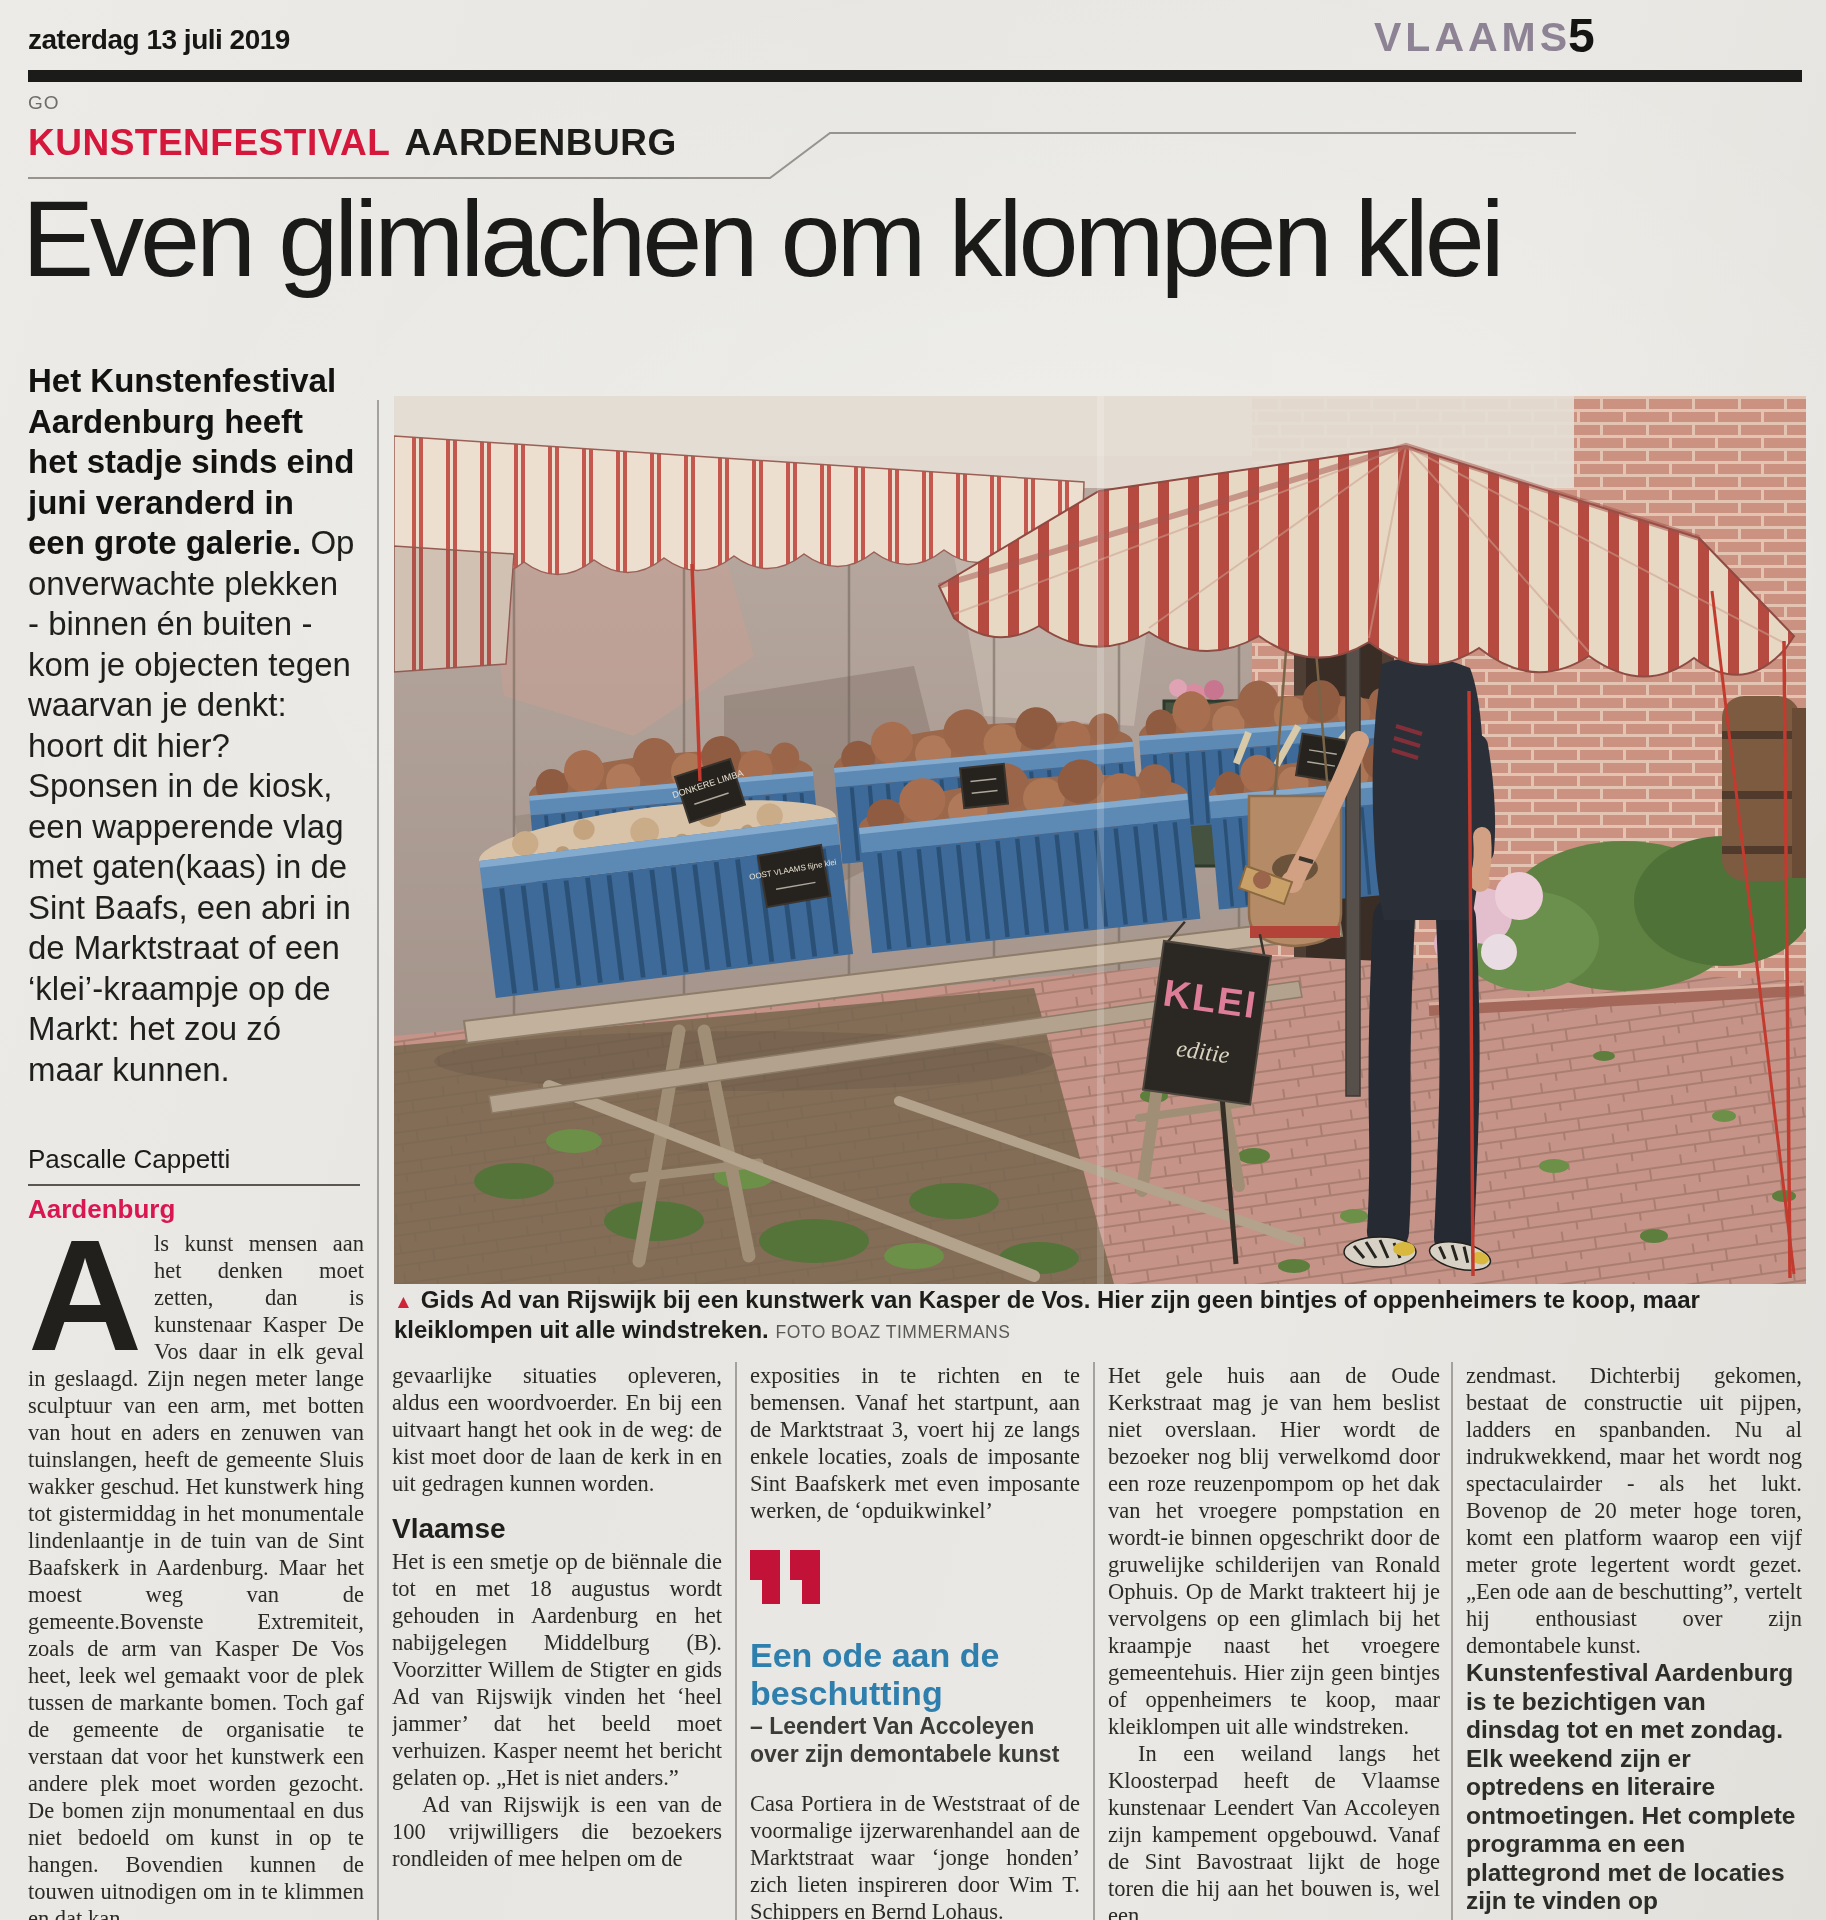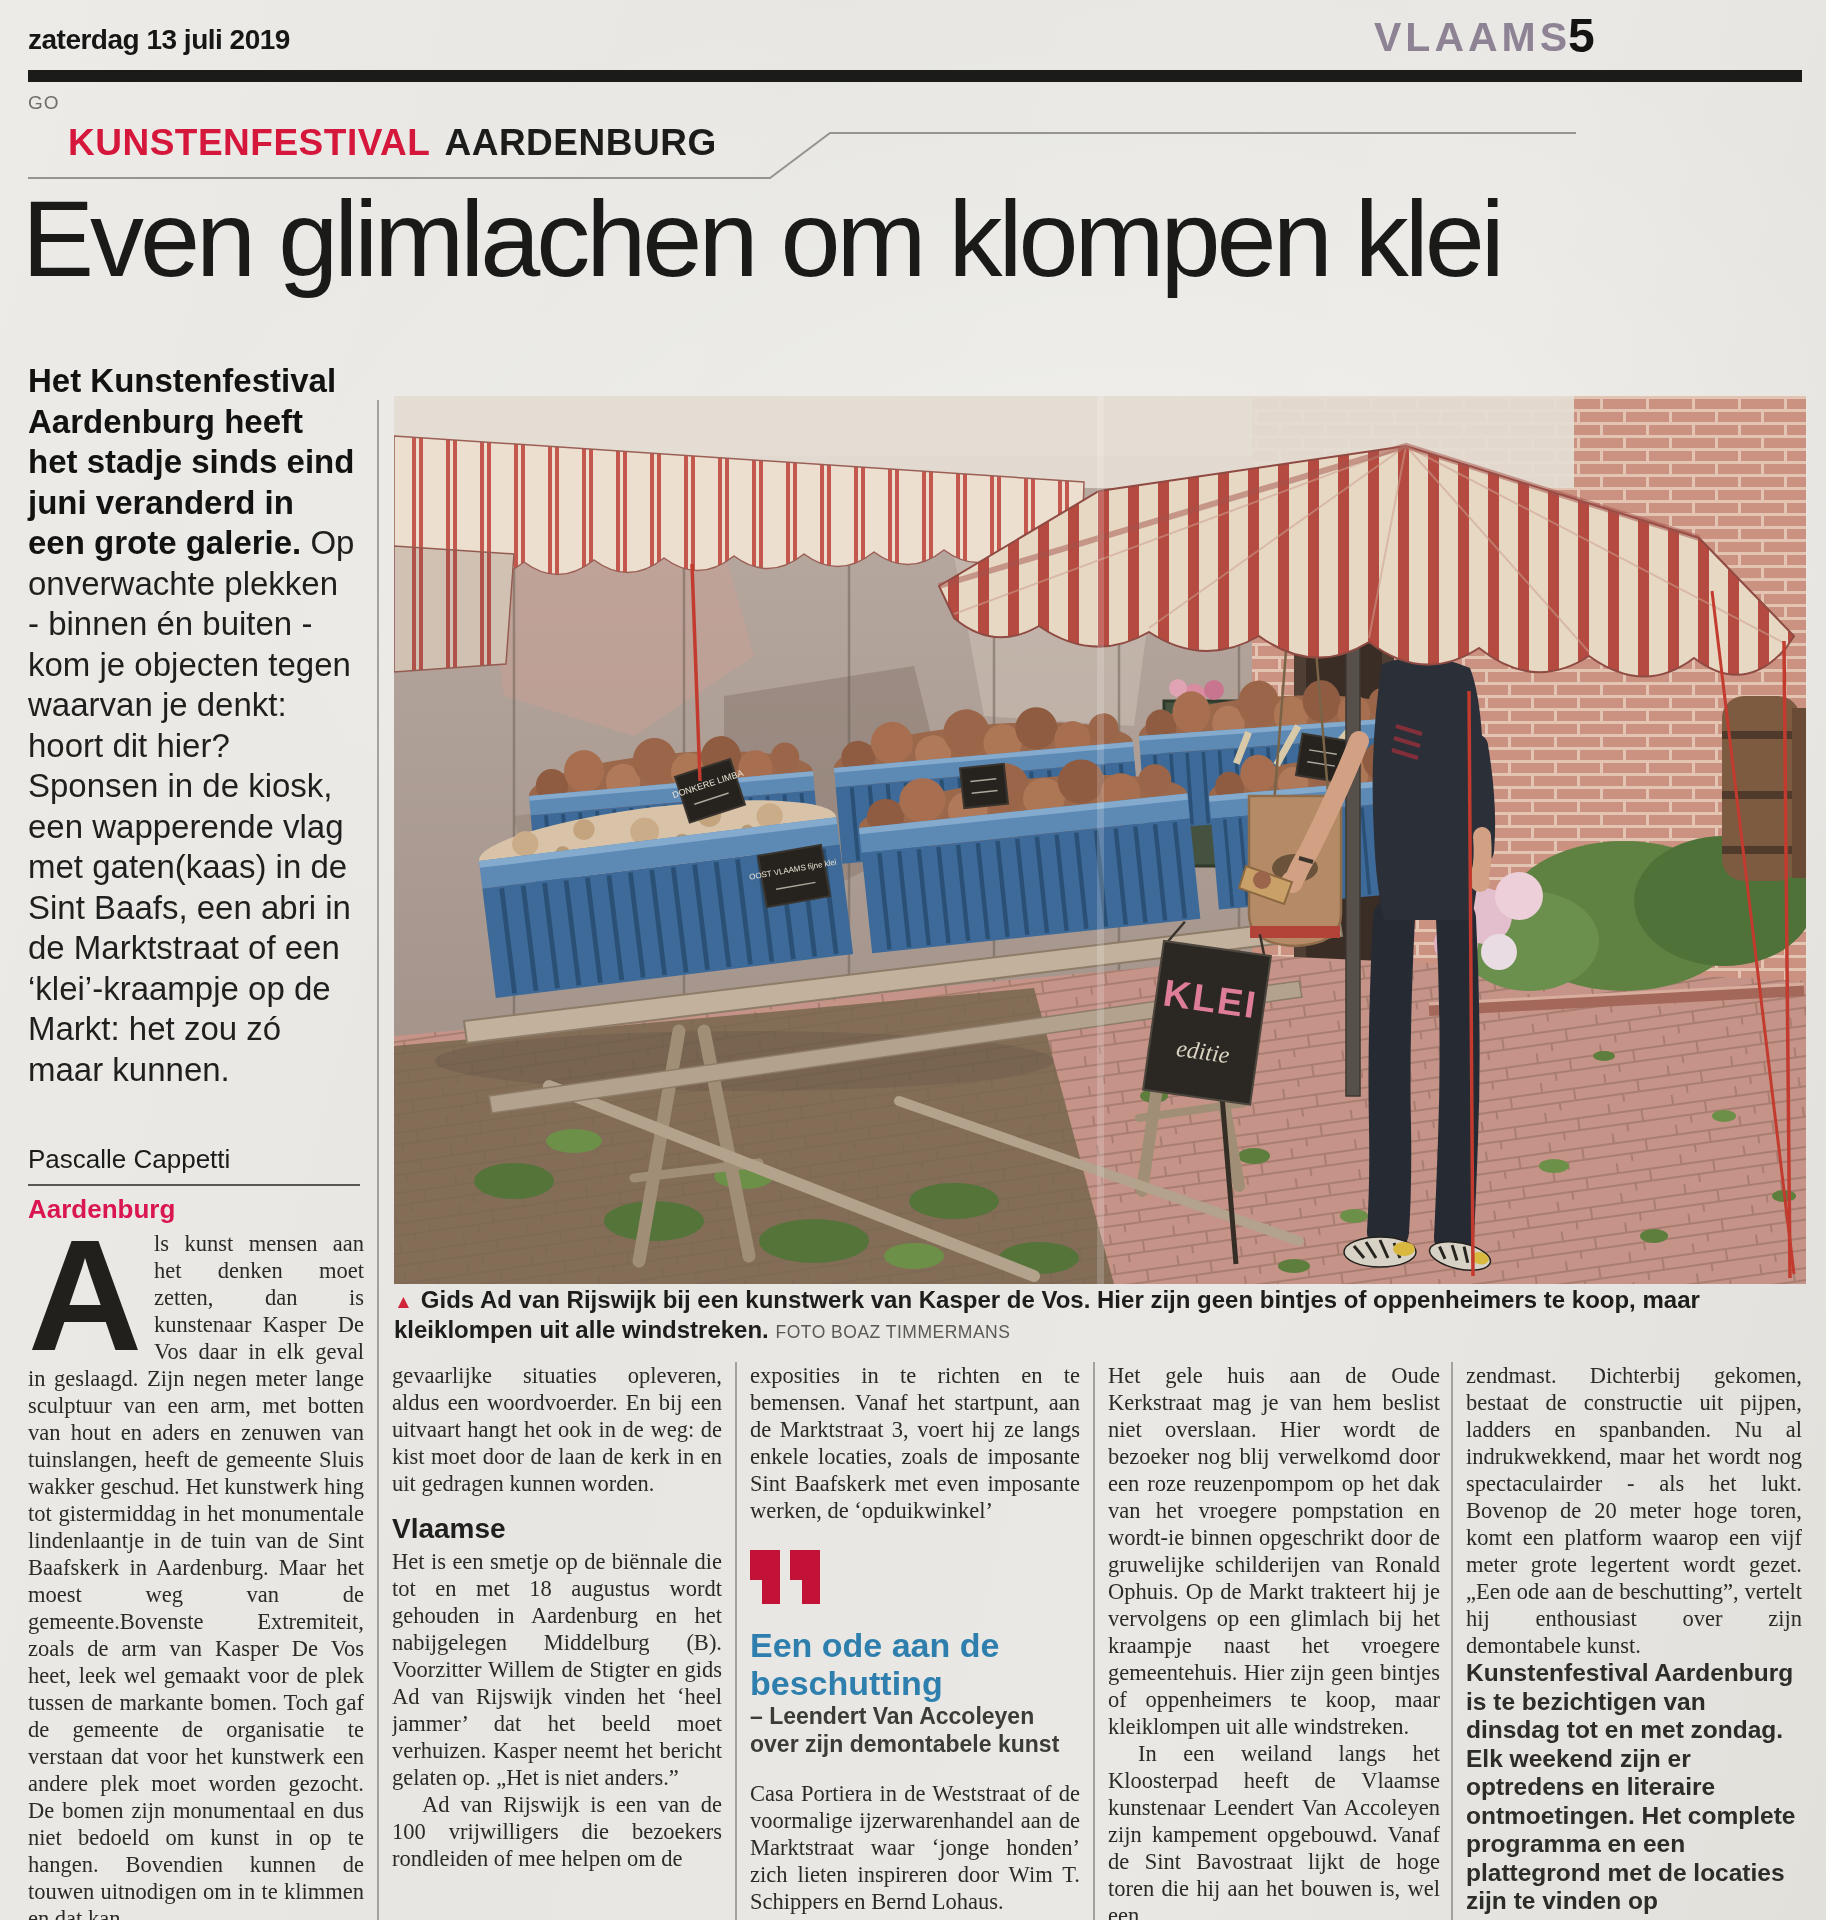--- a/index.html
+++ b/index.html
@@ -9,21 +9,21 @@
       radial-gradient(1400px 900px at 60% 30%, rgba(255,255,255,.35), rgba(0,0,0,0) 70%),
       linear-gradient(105deg,#edebe7 0%,#e7e6e2 38%,#eae8e4 68%,#e2e0db 100%);
     font-family:"Liberation Sans",sans-serif;color:#1d1d1b;
   }
   .abs{position:absolute;}
   .date{left:28px;top:24px;font-size:28px;font-weight:700;letter-spacing:-.5px;color:#161614;}
   .section{left:1374px;top:14px;font-size:41px;font-weight:700;letter-spacing:4px;color:#8d8395;}
   .pageno{left:1568px;top:8px;font-size:48px;font-weight:700;color:#141412;}
   .toprule{left:28px;top:70px;width:1774px;height:12px;background:#1b1b19;}
   .go{left:28px;top:92px;font-size:19px;letter-spacing:1px;color:#6f6d6a;}
-  .kicker{left:28px;top:122px;font-size:37px;font-weight:700;letter-spacing:.5px;white-space:nowrap;margin-left:40px;}
+  .kicker{left:28px;top:122px;font-size:37px;font-weight:700;letter-spacing:.5px;white-space:nowrap;}
   .kicker .red{color:#d6173c;margin-right:14px;}
   .kicker .blk{color:#1c1c1a;}
   .kickrule{left:0;top:0;width:1826px;height:200px;pointer-events:none;}
   .headline{left:22px;top:176px;font-size:108px;font-weight:400;letter-spacing:-4px;color:#1a1a18;white-space:nowrap;}
   .intro{left:28px;top:361px;width:330px;font-size:33px;line-height:40.5px;color:#1f1f1d;}
   .intro b{font-weight:700;color:#121210;}
   .byname{left:28px;top:1144px;font-size:26px;font-weight:400;color:#1b1b19;}
   .byrule{left:28px;top:1184px;width:332px;height:2px;background:#5a5753;}
   .byloc{left:28px;top:1194px;font-size:26px;font-weight:700;color:#da1650;}
   .serif{font-family:"Liberation Serif",serif;font-size:22.5px;line-height:27px;text-align:justify;color:#2c2a24;hyphens:auto;}
@@ -31,21 +31,21 @@
   .indent{text-indent:30px;}
   .col1{left:28px;top:1230px;width:336px;height:690px;overflow:hidden;}
   .dropcap{float:left;font-family:"Liberation Sans",sans-serif;font-weight:700;font-size:158px;line-height:118px;color:#21201c;margin:6px 12px 0 0;}
   .col2{left:392px;width:330px;}
   .col3{left:750px;width:330px;}
   .col4{left:1108px;width:332px;}
   .col5{left:1466px;width:336px;}
   .bodycol{top:1362px;height:558px;overflow:hidden;}
   .subhead{font-family:"Liberation Sans",sans-serif;font-size:28px;font-weight:700;color:#1f1f1d;margin:18px 0 6px 0;text-align:left;}
   .quote-block{margin:26px 4px 22px 0;text-align:left;}
-  .quote-title{font-family:"Liberation Sans",sans-serif;font-size:34px;line-height:38px;font-weight:700;color:#2e7fae;margin-top:14px;}
+  .quote-title{font-family:"Liberation Sans",sans-serif;font-size:34px;line-height:38px;font-weight:700;color:#2e7fae;margin-top:24px;}
   .quote-attr{font-family:"Liberation Sans",sans-serif;font-size:23px;line-height:28px;font-weight:700;color:#3b3b37;}
   .footer-note{font-family:"Liberation Sans",sans-serif;font-size:24.5px;line-height:28.5px;font-weight:700;color:#2c2c28;margin-top:28px;text-align:left;}
   .caption{left:394px;top:1286px;width:1402px;font-size:24px;line-height:28px;font-weight:700;color:#1d1d1b;}
   .cap-tri{color:#d02438;font-size:19px;margin-right:8px;}
   .credit{font-weight:400;font-size:17.5px;letter-spacing:.5px;color:#5b5955;}
   .divider{position:absolute;width:2px;background:#8e8a84;opacity:.75;}
   .d1{left:377px;top:400px;height:1520px;}
   .d2{left:735px;top:1362px;height:558px;}
   .d3{left:1093px;top:1362px;height:558px;}
   .d4{left:1451px;top:1362px;height:558px;}

